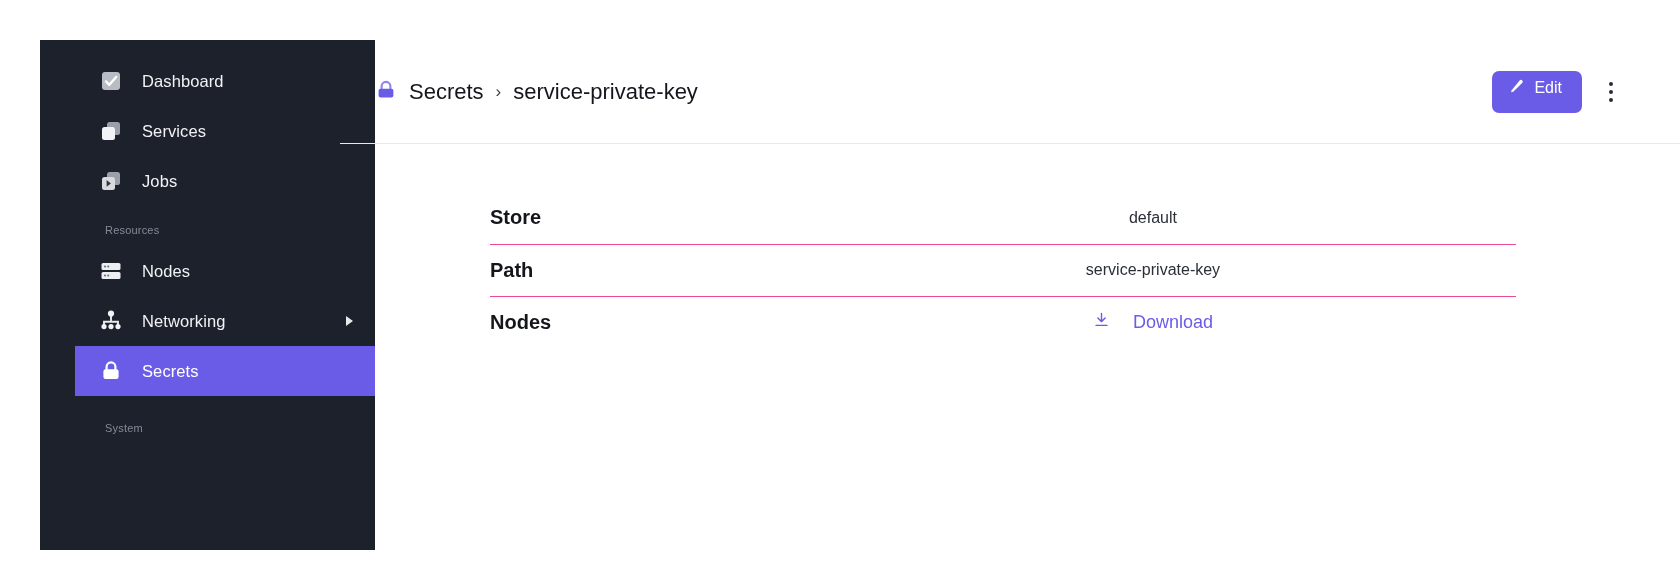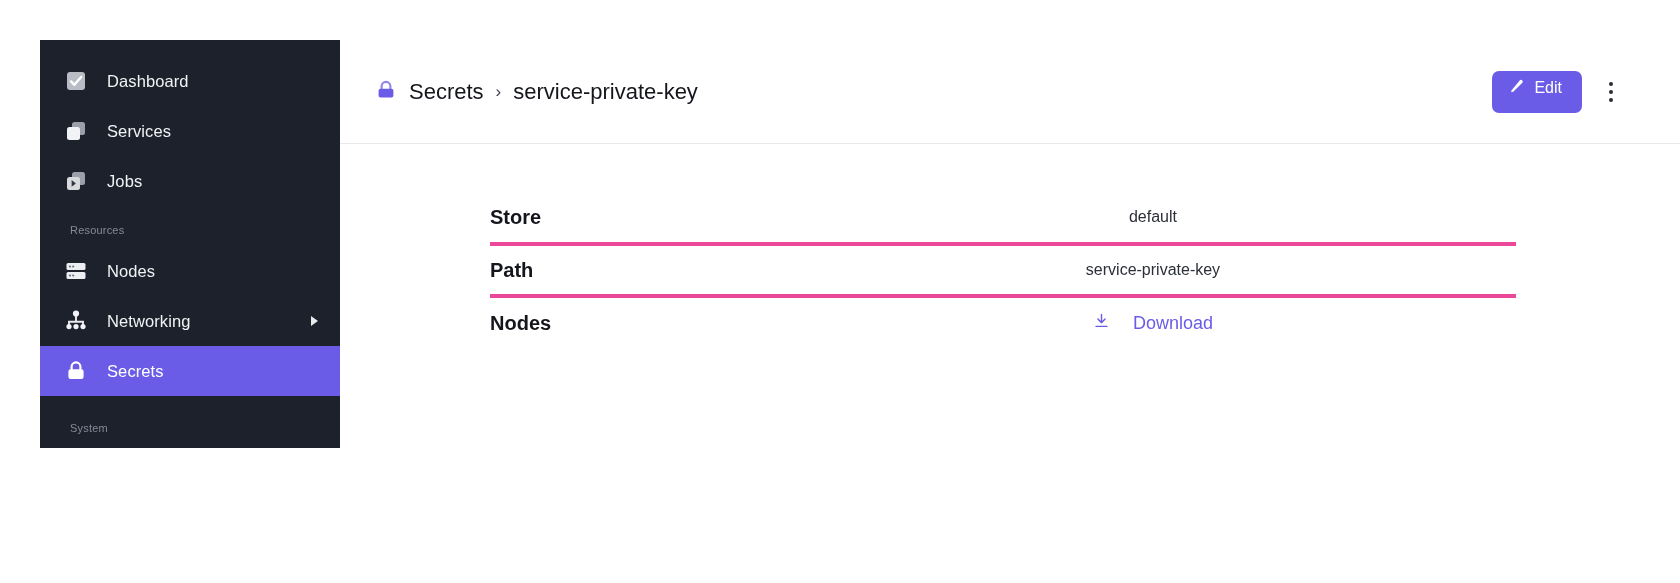--- a/index.html
+++ b/index.html
@@ -14,23 +14,24 @@
     overflow: hidden;
     position: relative;
   }
 
   
   #sidebar {
     position: absolute;
     left: 40px;
     top: 40px;
     width: 300px;
-    height: 408px;
+    height: 510px;
     background: #1d212b;
     overflow: hidden;
+    padding-left: 35px;
   }
   .nav-list { padding-top: 16px; }
 
   .nav-item {
     position: relative;
     display: flex;
     align-items: center;
     height: 50px;
     padding-left: 22px;
     box-sizing: border-box;
@@ -159,21 +160,21 @@
     height: 439px;
     box-sizing: border-box;
     padding: 48px 0 0 0;
   }
   #detail-table {
     width: 1026px;
     margin-left: 150px;
     border-collapse: collapse;
   }
   #detail-table tr { height: 52px; }
-  #detail-table tr + tr td { border-top: 4px solid #ec4899; }
+  #detail-table tr + tr td { border-top: 1px solid #ec4899; }
   #detail-table td {
     vertical-align: middle;
     padding: 0;
   }
   td.field-key {
     width: 300px;
     font-size: 20px;
     font-weight: bold;
     color: #14161c;
   }

